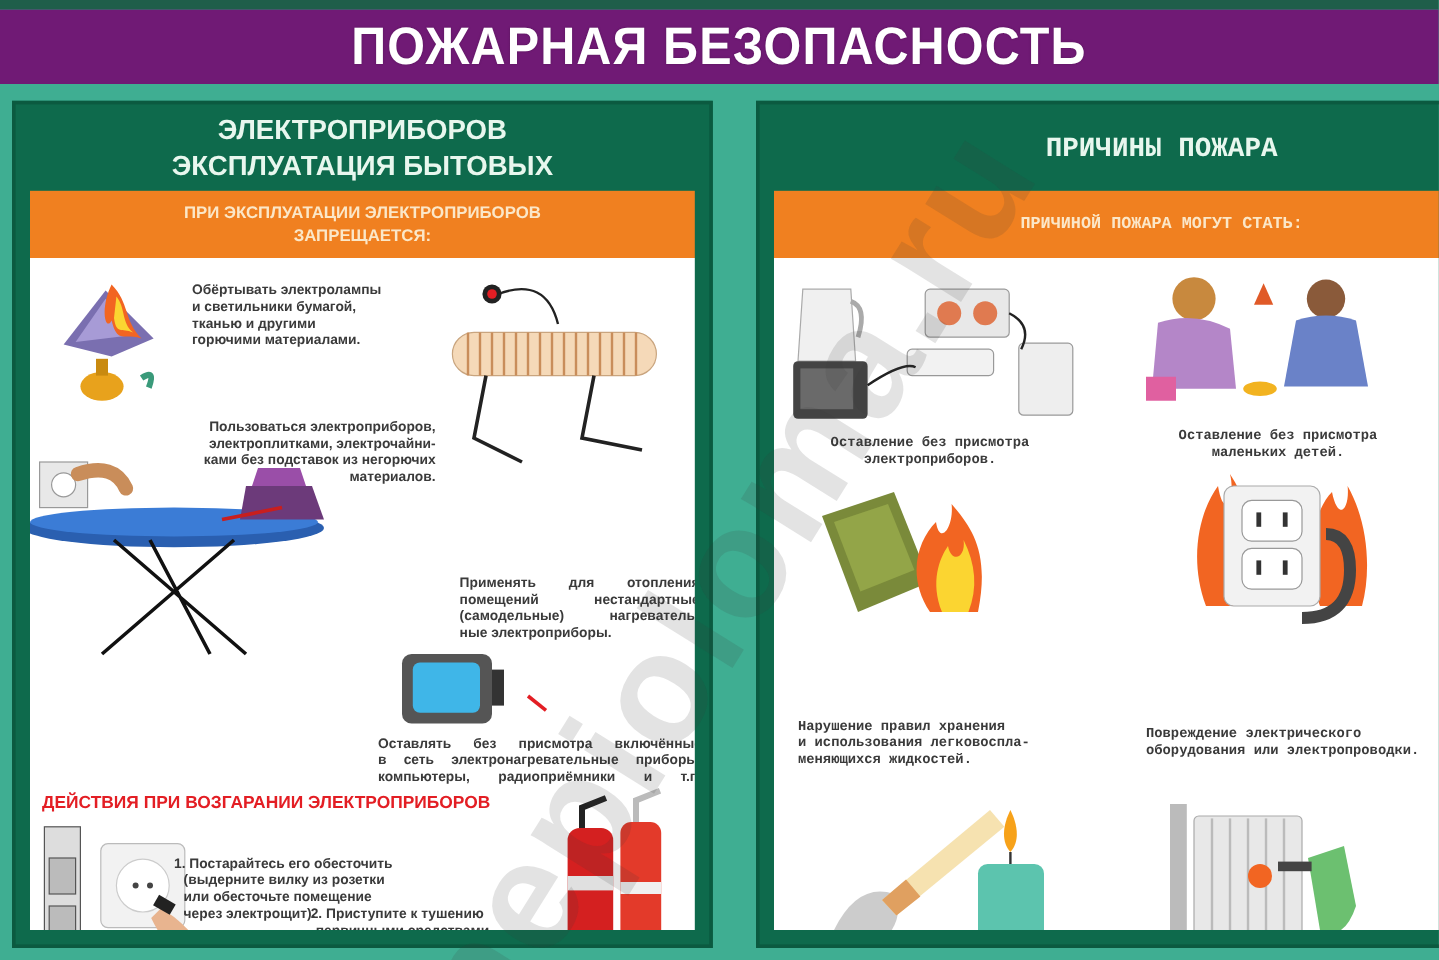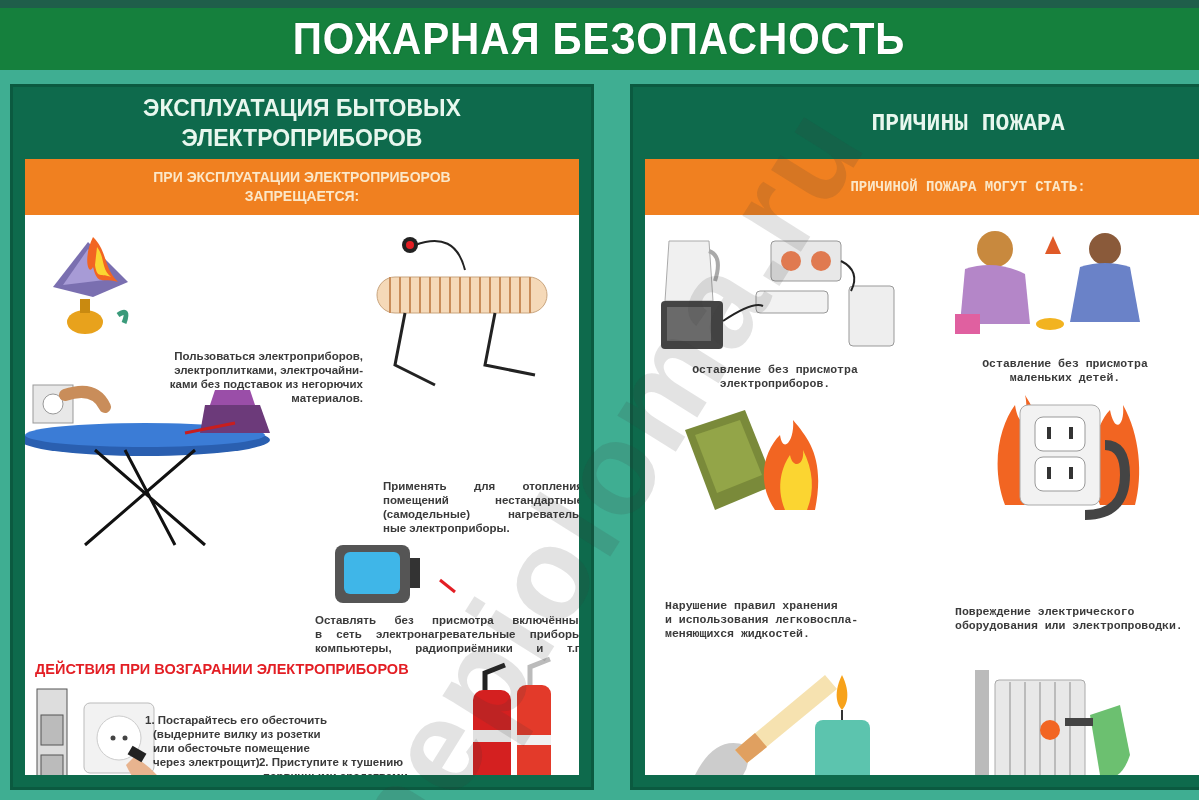--- a/index.html
+++ b/index.html
@@ -5,21 +5,21 @@
   * { box-sizing: border-box; margin: 0; padding: 0; }
   html, body { width: 1199px; height: 800px; overflow: hidden; }
   body {
     background: #3fae92;
     font-family: "Liberation Sans", sans-serif;
     position: relative;
   }
   .top-strip { position: absolute; left: 0; top: 0; width: 1199px; height: 8px; background: #1f5e4a; }
   .title-bar {
     position: absolute; left: 0; top: 8px; width: 1199px; height: 62px;
-    background: #15803d;
+    background: #701a75;
     display: flex; align-items: center; justify-content: center;
   }
   .title-bar span {
     color: #fff; font-size: 44px; font-weight: bold; letter-spacing: 1px;
     font-family: "Liberation Sans", sans-serif;
     transform: scaleX(0.92);
     text-shadow: 0 0 2px rgba(0,0,0,0.25);
   }
   .panel {
     position: absolute; top: 84px; height: 706px;
@@ -73,38 +73,44 @@
 </head>
 <body>
 
 <div class="top-strip"></div>
 <div class="title-bar">
   <span>ПОЖАРНАЯ БЕЗОПАСНОСТЬ</span>
 </div>
 
 <div class="panel left">
   <div class="panel-title">
+    <div>ЭЛЕКТРОПРИБОРОВ</div>
     <div>ЭКСПЛУАТАЦИЯ БЫТОВЫХ</div>
-    <div>ЭЛЕКТРОПРИБОРОВ</div>
   </div>
   <div class="orange-bar">
     <div>ПРИ ЭКСПЛУАТАЦИИ ЭЛЕКТРОПРИБОРОВ</div>
     <div>ЗАПРЕЩАЕТСЯ:</div>
   </div>
   <div class="content">
 
     <svg class="illus" style="left:8px;top:12px" width="110" height="110" viewBox="0 0 110 110">
       <polygon points="20,60 55,15 95,55 60,70" fill="#7a6fb0"></polygon>
       <polygon points="30,58 55,22 80,52" fill="#a79bd6"></polygon>
       <path d="M60,10 C75,25 70,40 85,55 C70,50 65,60 60,40 C55,50 50,30 60,10Z" fill="#f26522"></path>
       <path d="M64,20 C72,30 68,42 78,50 C68,46 64,52 62,38Z" fill="#fbd531"></path>
       <ellipse cx="52" cy="95" rx="18" ry="12" fill="#e8a21c"></ellipse>
       <rect x="47" y="72" width="10" height="14" fill="#c98a10"></rect>
       <path d="M85,88 q12,-8 6,8" stroke="#3a9a7a" stroke-width="5" fill="none"></path>
     </svg>
+    <div class="txt" style="left:135px;top:20px;width:200px;">
+      <div>Обёртывать электролампы</div>
+      <div>и светильники бумагой,</div>
+      <div>тканью и другими</div>
+      <div>горючими материалами.</div>
+    </div>
 
     <svg class="illus" style="left:340px;top:10px" width="190" height="165" viewBox="0 0 190 165">
       <circle cx="45" cy="20" r="8" fill="#222"></circle>
       <circle cx="45" cy="20" r="4" fill="#e31e24"></circle>
       <path d="M50,20 q40,-15 50,25" stroke="#222" stroke-width="2" fill="none"></path>
       <rect x="12" y="52" width="170" height="36" rx="18" fill="#f5d9b8" stroke="#c9a57f"></rect>
       <g stroke="#c98d5a" stroke-width="2">
         <line x1="25" y1="52" x2="25" y2="88"></line>
           <line x1="35" y1="52" x2="35" y2="88"></line>
         <line x1="45" y1="52" x2="45" y2="88"></line>

